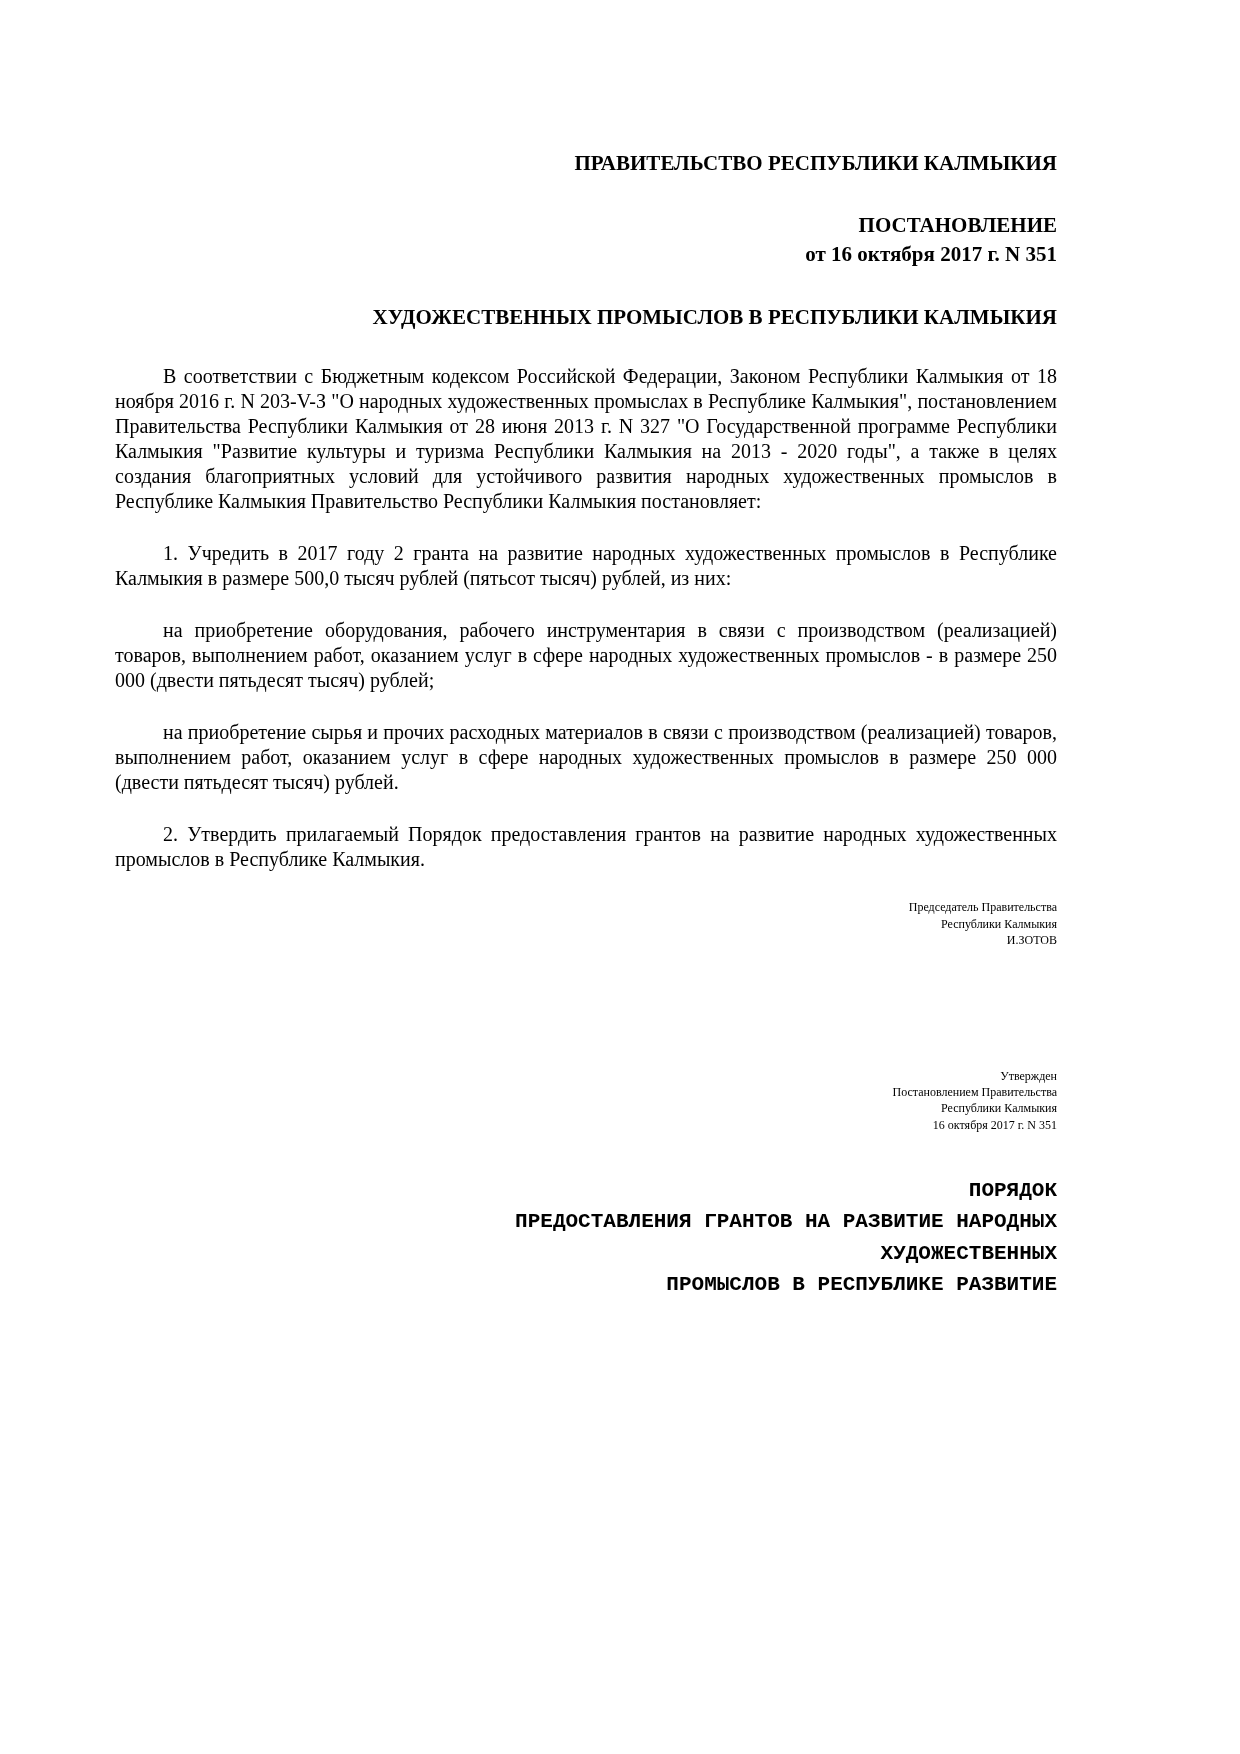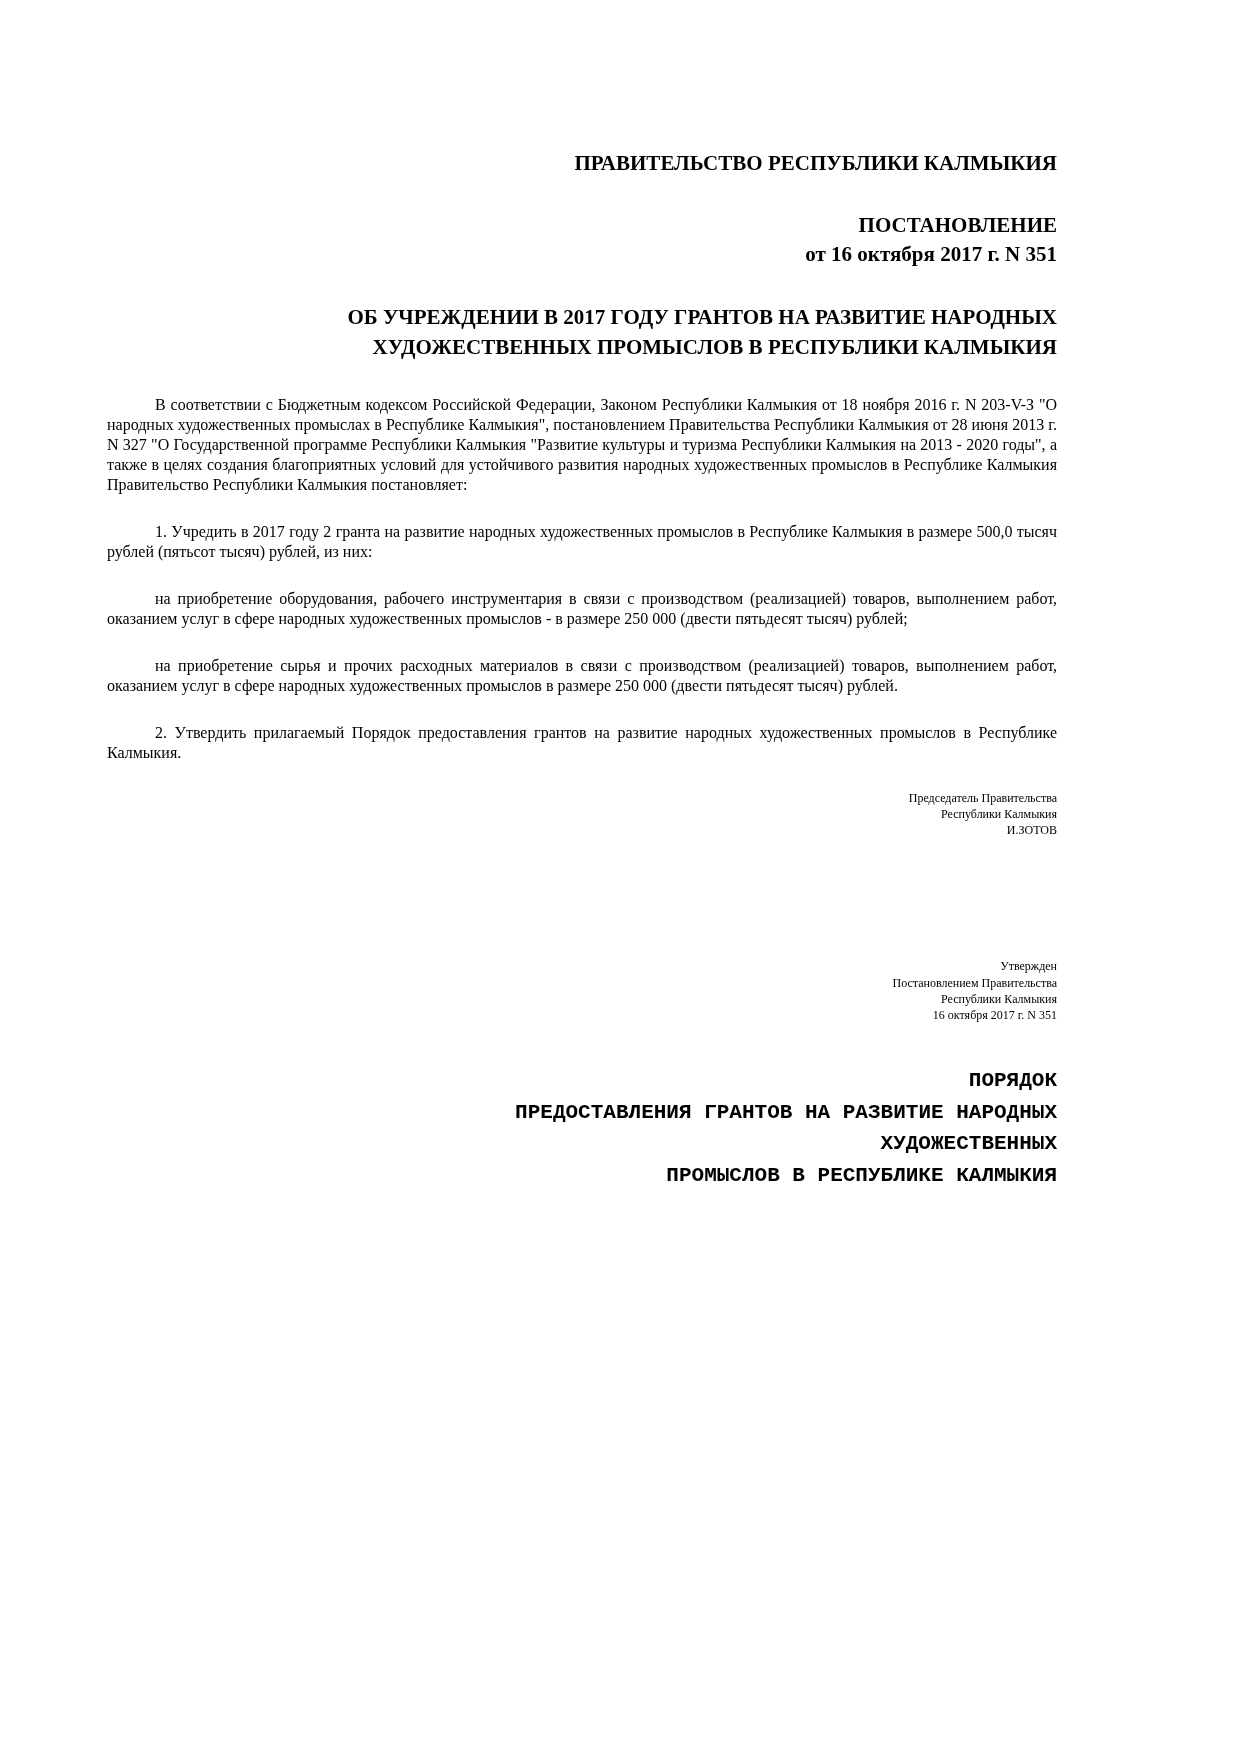--- a/index.html
+++ b/index.html
@@ -34,25 +34,25 @@
       font-size: 21px;
       line-height: 1.35;
       margin-bottom: 34px;
     }
     .subject {
       font-size: 21px;
       line-height: 1.45;
       margin-bottom: 32px;
     }
     .para {
-      font-size: 16px;
+      font-size: 20px;
       line-height: 1.25;
       text-align: justify;
       text-indent: 48px;
-      margin: 0 0 27px 0;
+      margin: 0 0 27px 8px;
     }
     .right-block {
       font-size: 12px;
       line-height: 1.35;
       text-align: right;
     }
     .sig {
       margin-top: 24px;
     }
     .approval {
@@ -72,21 +72,20 @@
   <div class="content">
 
     <div class="center-bold authority">ПРАВИТЕЛЬСТВО РЕСПУБЛИКИ КАЛМЫКИЯ</div>
 
     <div class="center-bold doctype">
       <div>ПОСТАНОВЛЕНИЕ</div>
       <div>от 16 октября 2017 г. N 351</div>
     </div>
 
     <div class="center-bold subject">
-      <div>ОБ УЧРЕЖДЕНИИ В 2017 ГОДУ ГРАНТОВ НА РАЗВИТИЕ НАРОДНЫХ</div>
       <div>ХУДОЖЕСТВЕННЫХ ПРОМЫСЛОВ В РЕСПУБЛИКИ КАЛМЫКИЯ</div>
     </div>
 
     <p class="para">В соответствии с Бюджетным кодексом Российской Федерации, Законом Республики Калмыкия от 18 ноября 2016 г. N 203-V-З "О народных художественных промыслах в Республике Калмыкия", постановлением Правительства Республики Калмыкия от 28 июня 2013 г. N 327 "О Государственной программе Республики Калмыкия "Развитие культуры и туризма Республики Калмыкия на 2013 - 2020 годы", а также в целях создания благоприятных условий для устойчивого развития народных художественных промыслов в Республике Калмыкия Правительство Республики Калмыкия постановляет:</p>
 
     <p class="para">1. Учредить в 2017 году 2 гранта на развитие народных художественных промыслов в Республике Калмыкия в размере 500,0 тысяч рублей (пятьсот тысяч) рублей, из них:</p>
 
     <p class="para">на приобретение оборудования, рабочего инструментария в связи с производством (реализацией) товаров, выполнением работ, оказанием услуг в сфере народных художественных промыслов - в размере 250 000 (двести пятьдесят тысяч) рублей;</p>
 
     <p class="para">на приобретение сырья и прочих расходных материалов в связи с производством (реализацией) товаров, выполнением работ, оказанием услуг в сфере народных художественных промыслов в размере 250 000 (двести пятьдесят тысяч) рублей.</p>
@@ -103,17 +102,17 @@
       <div>Утвержден</div>
       <div>Постановлением Правительства</div>
       <div>Республики Калмыкия</div>
       <div>16 октября 2017 г. N 351</div>
     </div>
 
     <div class="center-bold annex">
       <div>ПОРЯДОК</div>
       <div>ПРЕДОСТАВЛЕНИЯ ГРАНТОВ НА РАЗВИТИЕ НАРОДНЫХ</div>
       <div>ХУДОЖЕСТВЕННЫХ</div>
-      <div>ПРОМЫСЛОВ В РЕСПУБЛИКЕ КАЛМЫКИЯ</div>
+      <div>ПРОМЫСЛОВ В РЕСПУБЛИКЕ РАЗВИТИЕ</div>
     </div>
 
   </div>
 </div>
 
 </body></html>

